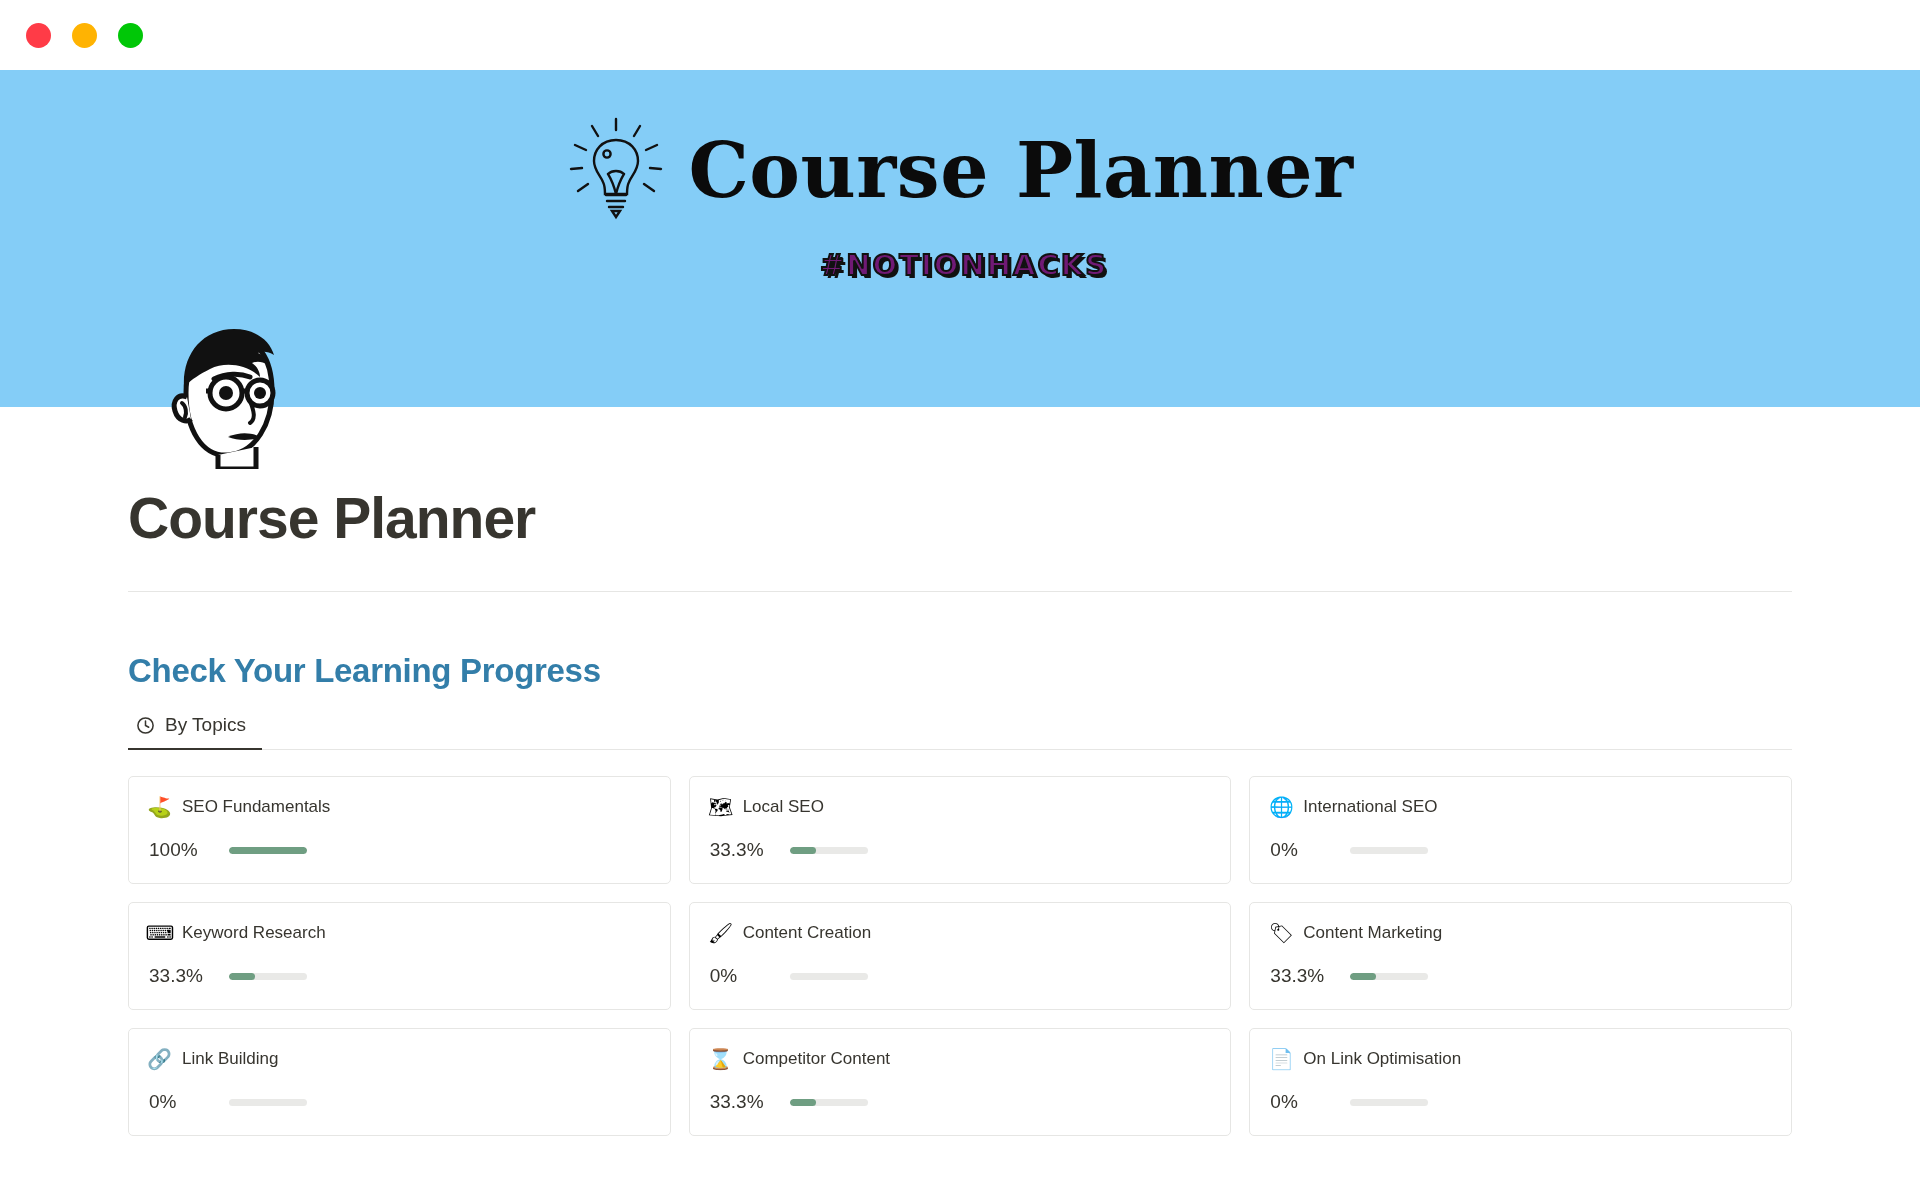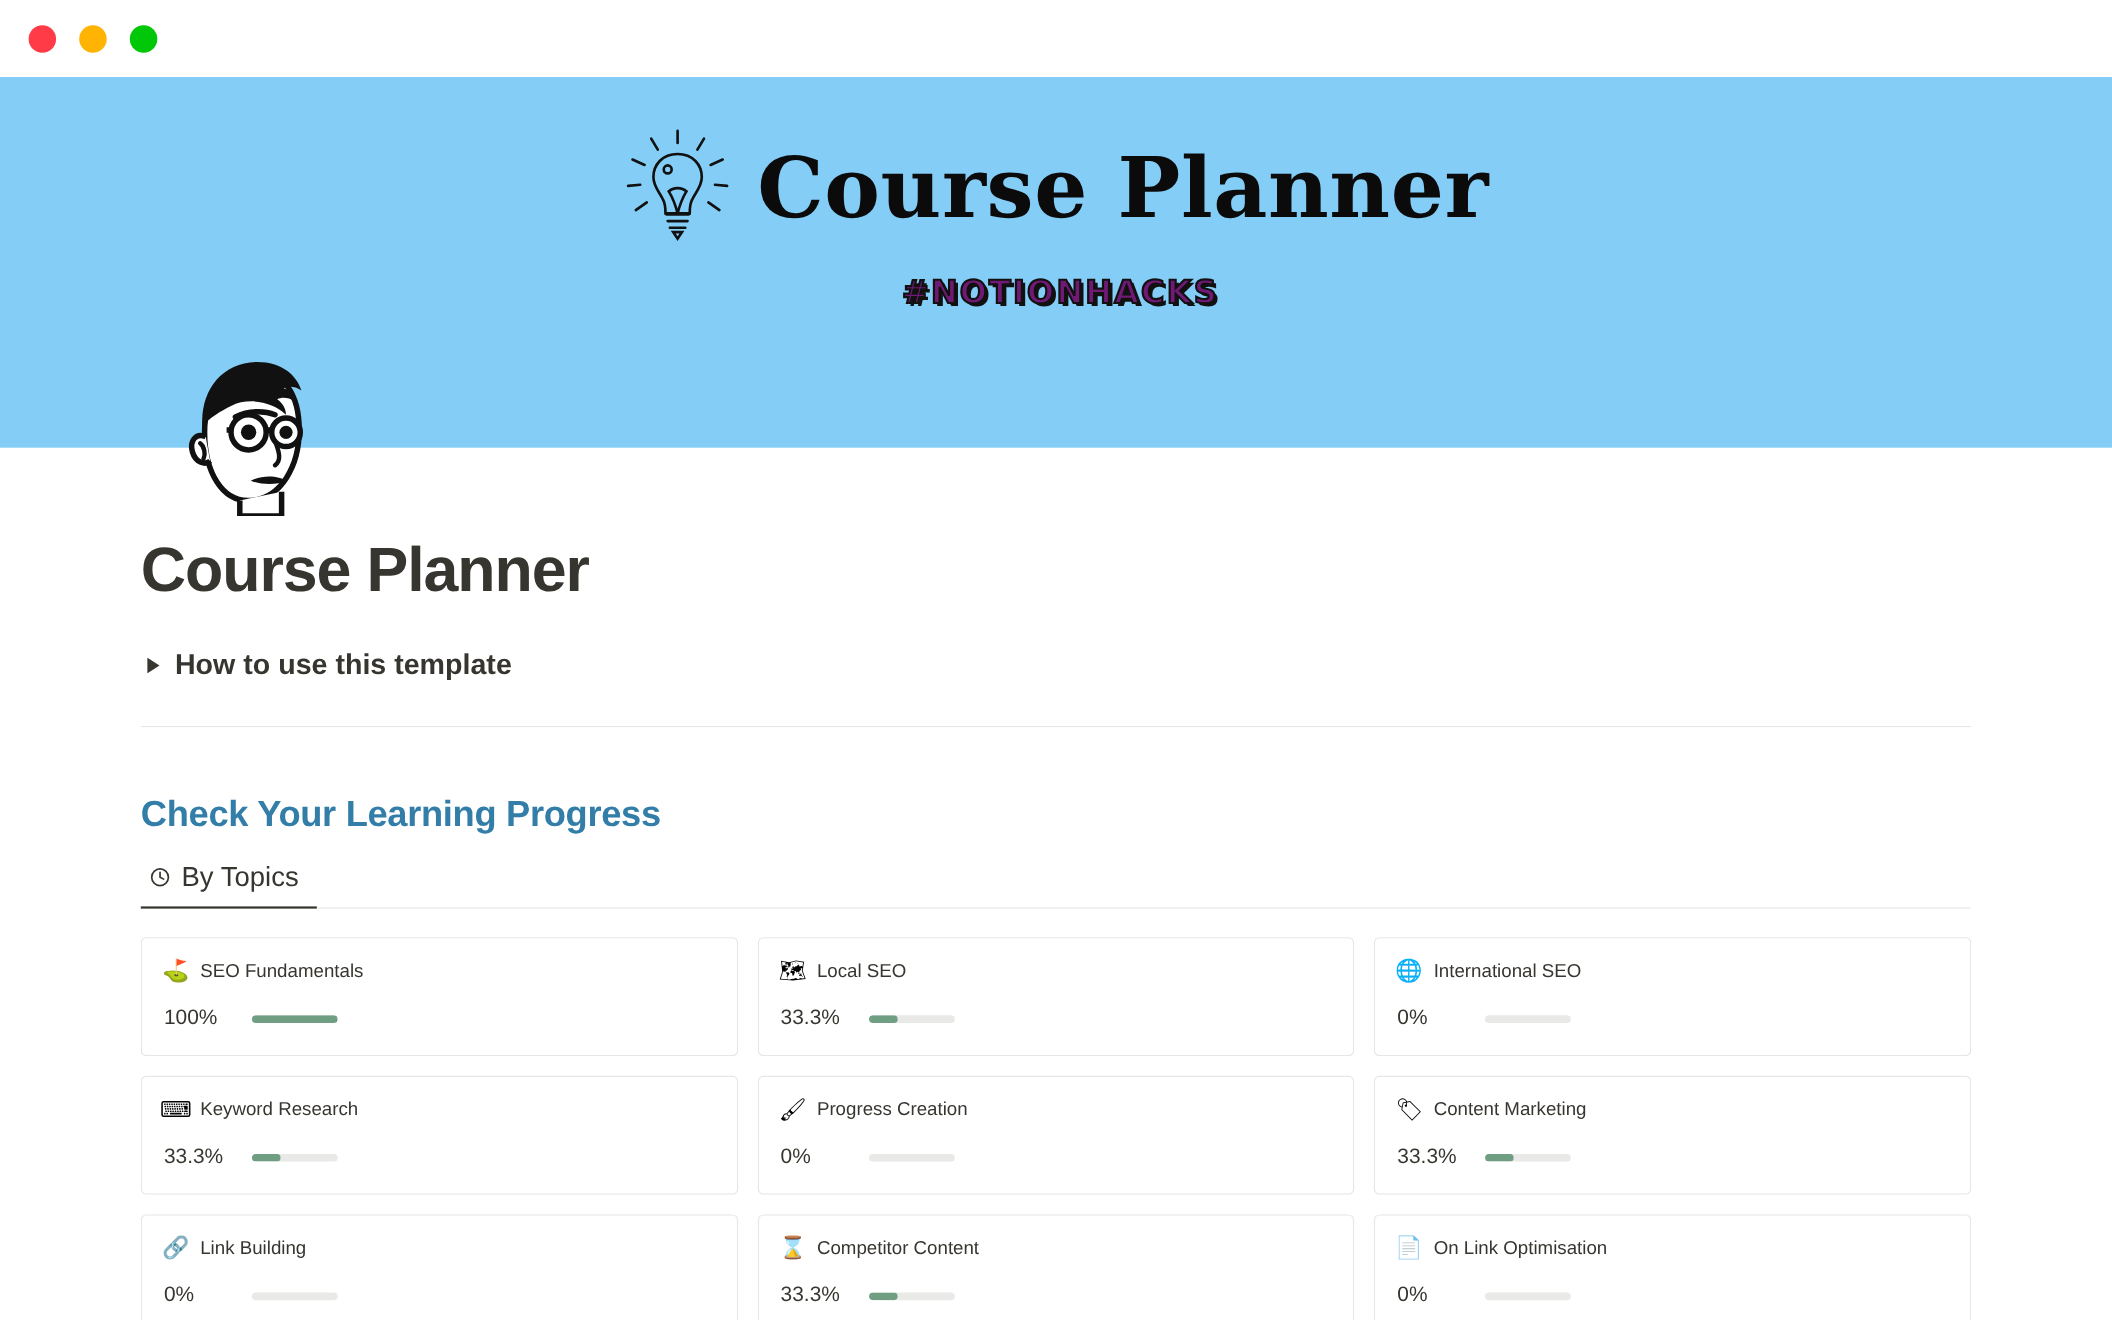--- a/index.html
+++ b/index.html
@@ -128,21 +128,21 @@
   .tabs {
     margin-top: 20px;
     display: flex;
     border-bottom: 1px solid #e6e6e4;
   }
   .tab {
     display: flex;
     align-items: center;
     gap: 10px;
     padding: 4px 16px 12px 8px;
-    font-size: 25px;
+    font-size: 19px;
     color: #37352f;
     border-bottom: 2px solid #37352f;
     margin-bottom: -1px;
     cursor: pointer;
   }
   .clock-icon { width: 19px; height: 19px; display: block; }
 
   
   .grid {
     margin-top: 26px;
@@ -262,24 +262,20 @@
       </g>
     </svg>
   </div>
 </div>
 
 <div class="page">
   <div class="content">
 
     <h1 class="page-title">Course Planner</h1>
 
-    <div class="toggle-row">
-      <span class="toggle-arrow"></span>
-      <span class="toggle-label">How to use this template</span>
-    </div>
 
     <div class="divider"></div>
 
     <h2 class="section-title">Check Your Learning Progress</h2>
 
     <div class="tabs">
       <div class="tab">
         <span>
           <svg class="clock-icon" viewBox="0 0 20 20">
             <circle cx="10" cy="10" r="8" fill="none" stroke="#37352f" stroke-width="1.6"></circle>
@@ -336,21 +332,21 @@
             <div class="card-prog">
               <span class="prog-pct">33.3%</span>
               <div class="prog-track" style="background: rgb(233, 233, 231);">
                 <div class="prog-fill" style="width: 33.3%; background: rgb(111, 158, 130);"></div>
               </div>
             </div>
           </div>
           <div class="card">
             <div class="card-head">
               <span class="card-emoji">🖌</span>
-              <span class="card-title">Progress Creation</span>
+              <span class="card-title">Content Creation</span>
             </div>
             <div class="card-prog">
               <span class="prog-pct">0%</span>
               <div class="prog-track" style="background: rgb(233, 233, 231);">
                 <div class="prog-fill" style="width: 0%; background: rgb(111, 158, 130);"></div>
               </div>
             </div>
           </div>
           <div class="card">
             <div class="card-head">

